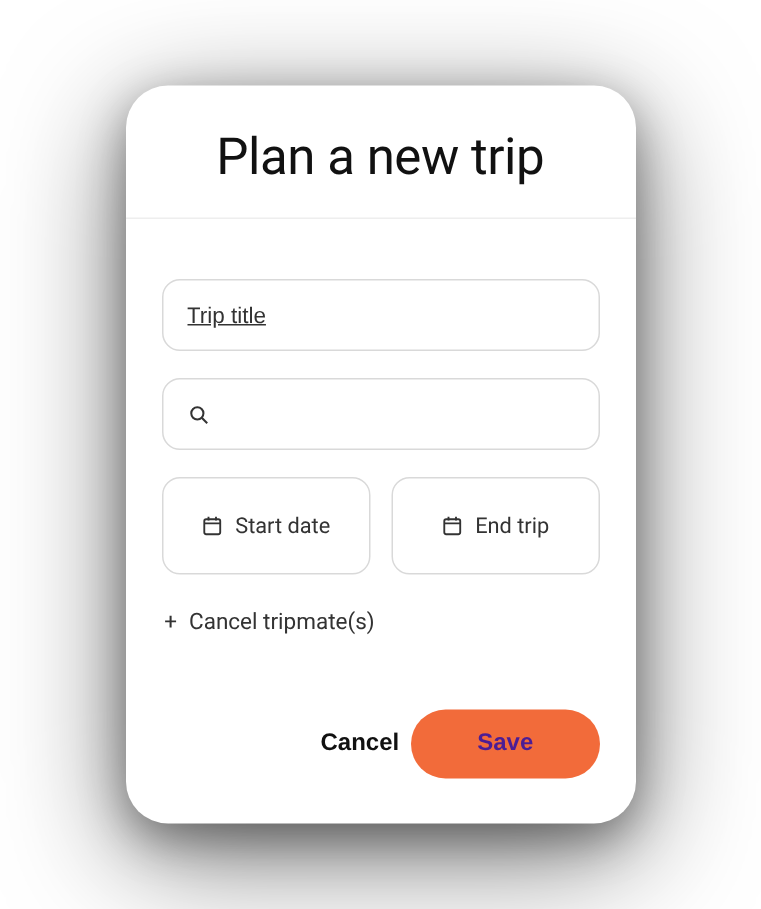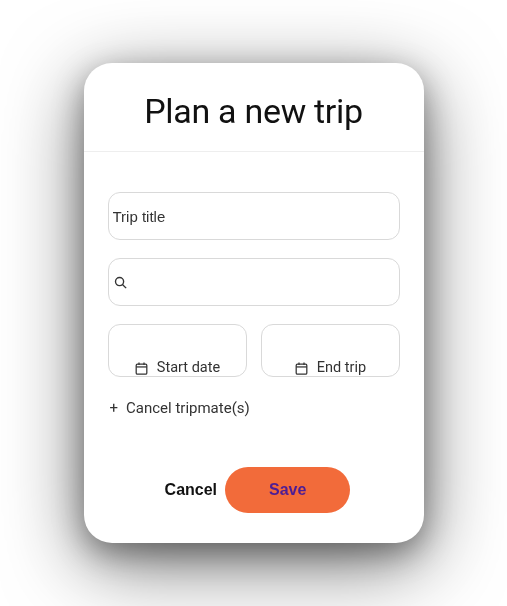--- a/index.html
+++ b/index.html
@@ -38,50 +38,51 @@
       padding: 40px 24px 10px 24px;
       display: flex;
       flex-direction: column;
       gap: 18px;
     }
     .input-field {
       width: 100%;
       height: 48px;
       border: 1px solid #d9d9d9;
       border-radius: 12px;
-      padding: 0 4px;
+      padding: 0 16px;
       font-size: 15px;
       color: #333;
       display: flex;
       align-items: center;
       gap: 8px;
       background: #fff;
+      text-decoration: underline;
     }
     .input-field input {
       border: none;
       outline: none;
       flex: 1;
       font-size: 15px;
       color: #333;
       background: transparent;
     }
     .input-field input::placeholder {
       color: #333;
     }
     .date-row {
       display: flex;
       gap: 14px;
     }
     .date-field {
       flex: 1;
-      height: 53px;
+      height: 65px;
       border: 1px solid #d9d9d9;
       border-radius: 12px;
       display: flex;
-      align-items: flex-end;
+      align-items: center;
       justify-content: center;
       gap: 8px;
       font-size: 14.5px;
       color: #333;
       cursor: pointer;
       background: #fff;
     }
     .invite-row {
       display: flex;
       align-items: center;
@@ -93,21 +94,21 @@
     }
     .plus-icon {
       font-size: 15px;
       color: #333;
       line-height: 1;
     }
     .modal-footer {
       padding: 40px 24px 30px 24px;
       display: flex;
       align-items: center;
-      justify-content: center;
+      justify-content: flex-end;
     }
     .cancel-btn {
       background: none;
       border: none;
       font-size: 16px;
       font-weight: 700;
       color: #111;
       cursor: pointer;
       padding: 12px 8px;
     }

